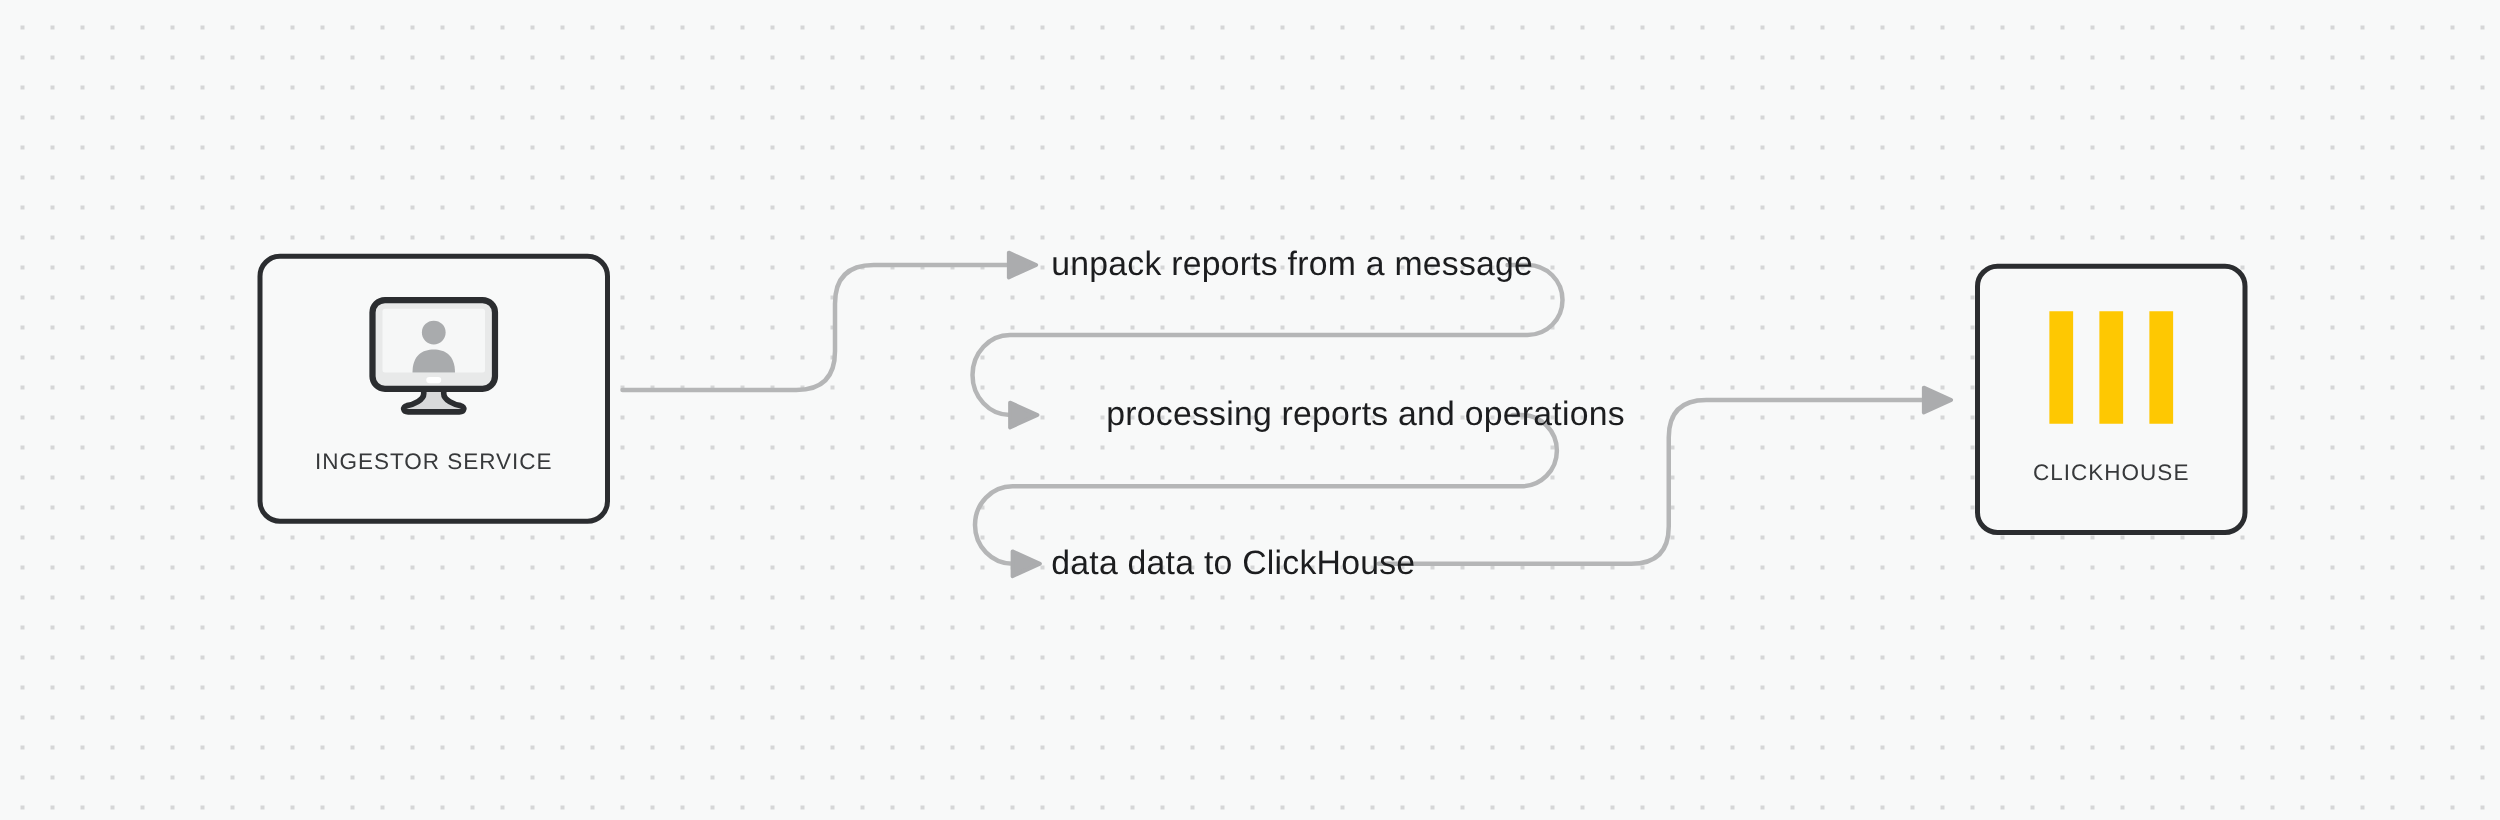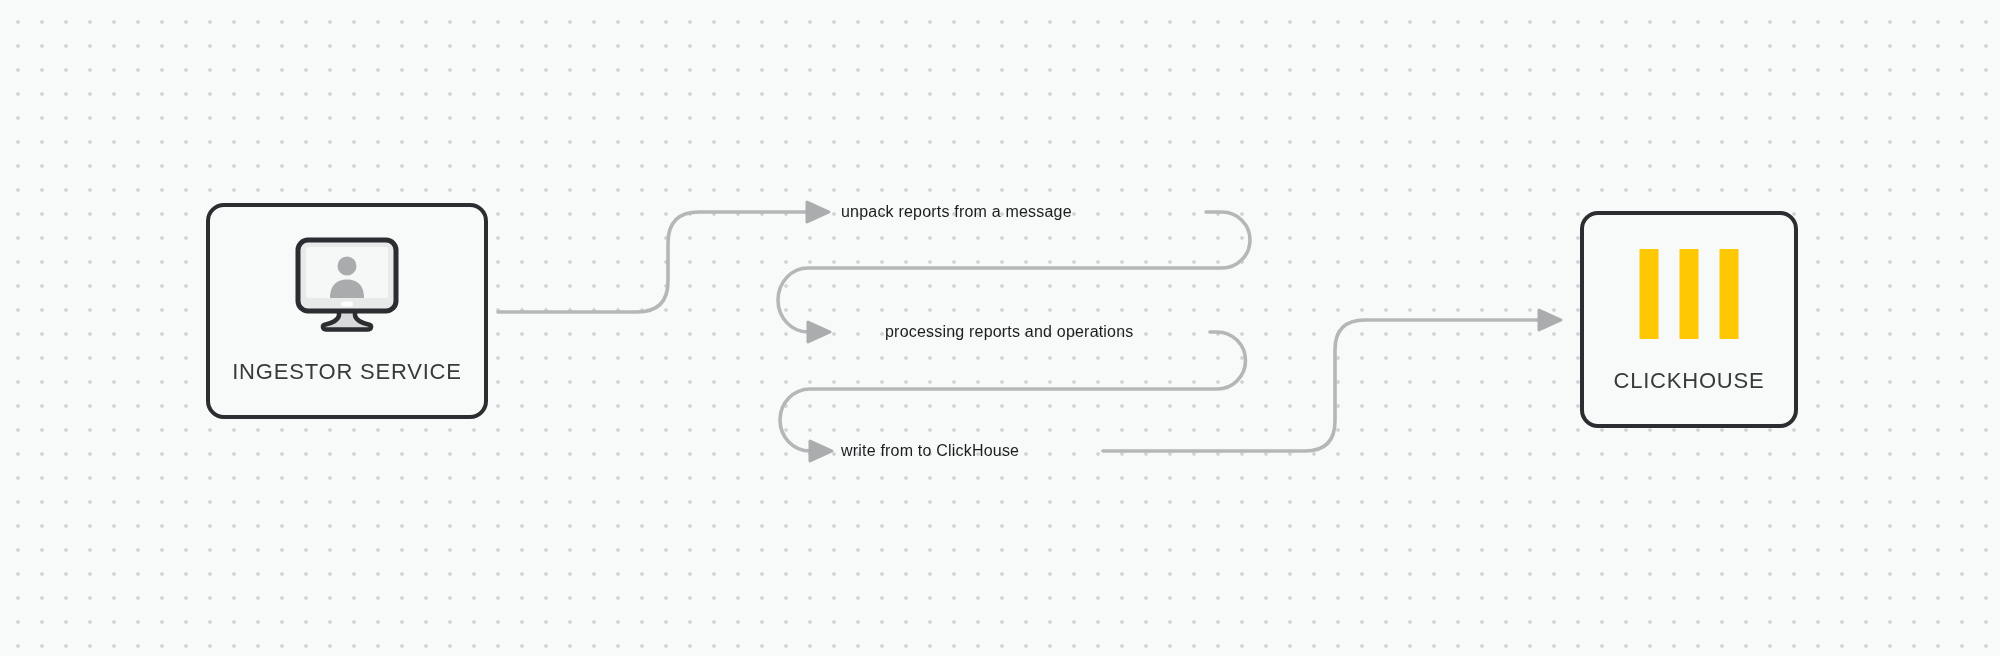--- a/index.html
+++ b/index.html
@@ -48,31 +48,31 @@
     left: 50%;
     transform: translateX(-50%);
   }
   .monitor-icon { top: 30px; }
   .ch-logo { top: 34px; display: flex; gap: 21px; }
   .ch-bar { width: 19px; height: 90px; background: var(--accent, #fec802); }
   .node-label {
     position: absolute;
     left: 0; right: 0;
     text-align: center;
-    font-size: 22px;
+    font-size: 18px;
     letter-spacing: 0.8px;
     color: var(--node-label, #37393b);
     white-space: nowrap;
   }
   .node-ingestor .node-label { top: 152px; }
   .node-clickhouse .node-label { top: 153px; }
   .step-label {
     position: absolute;
     transform: translateY(-52%);
-    font-size: 16px;
+    font-size: 27px;
     letter-spacing: 0.2px;
     color: var(--text, #1c1d1f);
     white-space: nowrap;
   }
   .step-1 { left: 841px; top: 212px; }
   .step-2 { left: 841px; top: 332px; margin-left: 44px; }
   .step-3 { left: 841px; top: 451px; }
 </style>
 </head>
 <body>
@@ -101,21 +101,21 @@
       <rect x="11" y="10" width="82" height="51" rx="2" fill="#f6f7f7"></rect>
       <circle cx="52" cy="29" r="9.5" fill="#a9abad"></circle>
       <path d="M 35 61 C 35 47 43 42.5 52 42.5 C 61 42.5 69 47 69 61 Z" fill="#a9abad"></path>
       <rect x="46" y="64.5" width="12" height="5" rx="2.5" fill="#ffffff"></rect>
     </svg>
     <div class="node-label">INGESTOR SERVICE</div>
   </div>
 
   <div class="step-label step-1">unpack reports from a message</div>
   <div class="step-label step-2">processing reports and operations</div>
-  <div class="step-label step-3">write from to ClickHouse</div>
+  <div class="step-label step-3">data data to ClickHouse</div>
 
   <div class="node node-clickhouse">
     <div class="node-icon ch-logo">
       <div class="ch-bar"></div>
       <div class="ch-bar"></div>
       <div class="ch-bar"></div>
     </div>
     <div class="node-label">CLICKHOUSE</div>
   </div>
 

